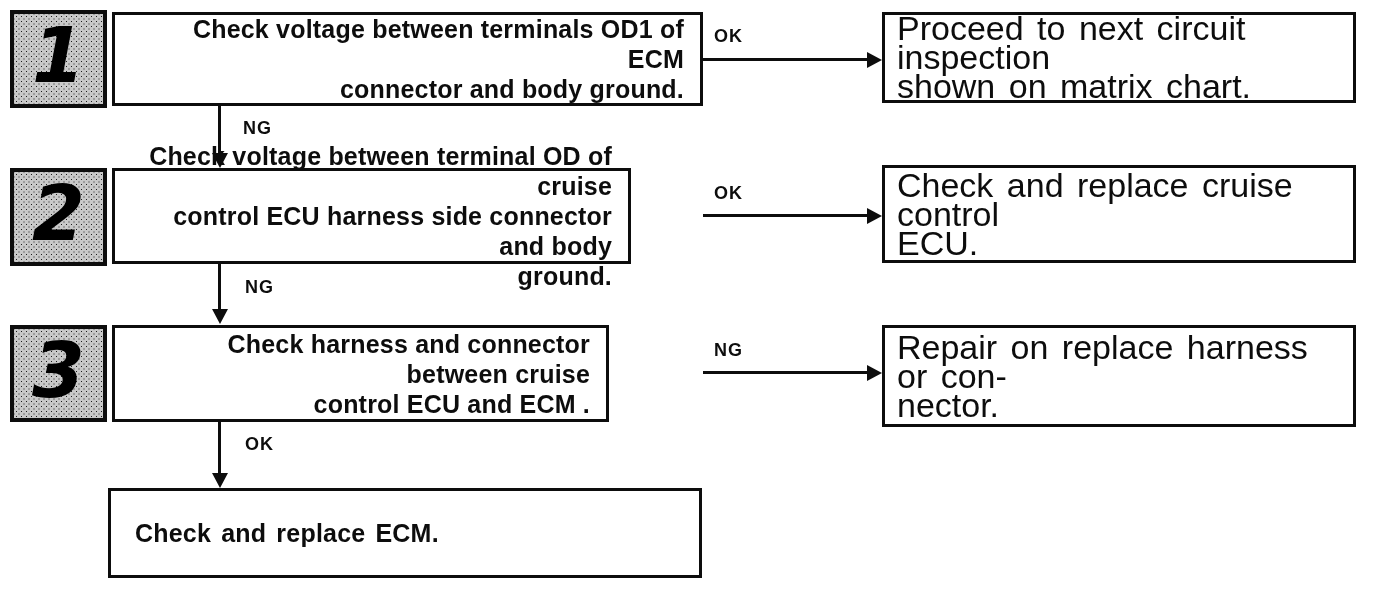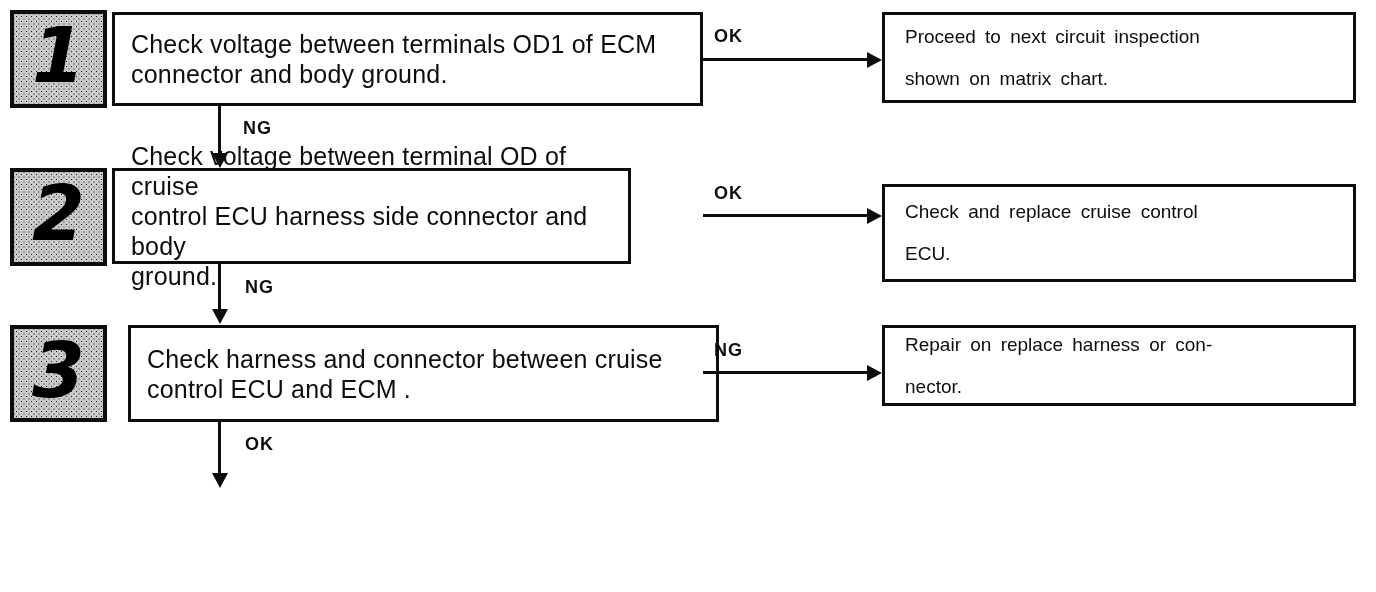--- a/index.html
+++ b/index.html
@@ -5,26 +5,26 @@
   html, body { margin:0; padding:0; background:#ffffff; }
   .stage {
     position:relative; width:1376px; height:592px; background:#ffffff;
     font-family:"Liberation Sans", sans-serif; color:#0d0d0d; overflow:hidden;
   }
   .box {
     position:absolute; box-sizing:border-box; border:3px solid #0d0d0d;
     background:#ffffff; display:flex; align-items:center;
   }
   .step-text {
-    font-size:25px; font-weight:400; line-height:30px;
-    white-space:pre-line; padding:0 16px; letter-spacing:0.2px;
+    font-size:25px; font-weight:700; line-height:30px;
+    white-space:pre-line; padding:0 16px; letter-spacing:0.2px;text-align:right;
   }
   .result-text {
-    font-size:19px; font-weight:400; line-height:42px;
-    white-space:pre-line; padding:0 20px; word-spacing:4px;
+    font-size:34px; font-weight:400; line-height:29px;
+    white-space:pre-line; padding:0 12px; word-spacing:4px;
   }
   .badge {
     position:absolute; box-sizing:border-box; border:4px solid #0d0d0d;
     display:flex; align-items:center; justify-content:center;
     background-color:#c9c9c9;
     background-image:
       radial-gradient(circle, #1c1c1c 23%, rgba(0,0,0,0) 27%),
       radial-gradient(circle, #1c1c1c 23%, rgba(0,0,0,0) 27%);
     background-size:5px 5px;
     background-position:0 0, 2.5px 2.5px;
@@ -81,45 +81,48 @@
   <div class="box" style="left:112px; top:168px; width:519px; height:96px;">
     <div class="step-text">Check voltage between terminal OD of cruise
 control ECU harness side connector and body
 ground.</div>
   </div>
 
   <div class="hline" style="left:703px; top:214px; width:165px;"></div>
   <div class="ah-right" style="left:867px; top:208px;"></div>
   <span class="lbl" style="left:714px; top:183px;">OK</span>
 
-  <div class="box" style="left:882px; top:165px; width:474px; height:98px;margin-top:19px;">
+  <div class="box" style="left:882px; top:165px; width:474px; height:98px;">
     <div class="result-text">Check and replace cruise control
 ECU.</div>
   </div>
 
   <div class="vline" style="left:218px; top:264px; height:46px;"></div>
   <div class="ah-down" style="left:212px; top:309px;"></div>
   <span class="lbl" style="left:245px; top:277px;">NG</span>
 
   <div class="badge" style="left:10px; top:325px; width:97px; height:97px;">
     <span class="badge-num">3</span>
   </div>
 
-  <div class="box" style="left:128px; top:325px; width:591px; height:97px;">
+  <div class="box" style="left:112px; top:325px; width:497px; height:97px;">
     <div class="step-text">Check harness and connector between cruise
 control ECU and ECM .</div>
   </div>
 
   <div class="hline" style="left:703px; top:371px; width:165px;"></div>
   <div class="ah-right" style="left:867px; top:365px;"></div>
   <span class="lbl" style="left:714px; top:340px;">NG</span>
 
-  <div class="box" style="left:882px; top:325px; width:474px; height:81px;">
+  <div class="box" style="left:882px; top:325px; width:474px; height:102px;">
     <div class="result-text">Repair on replace harness or con-
 nector.</div>
   </div>
 
   <div class="vline" style="left:218px; top:422px; height:52px;"></div>
   <div class="ah-down" style="left:212px; top:473px;"></div>
   <span class="lbl" style="left:245px; top:434px;">OK</span>
 
+  <div class="box" style="left:108px; top:488px; width:594px; height:90px;">
+    <div class="step-text" style="padding:0 24px; word-spacing:3px;">Check and replace ECM.</div>
+  </div>
 
 </div>
 
 </body></html>

